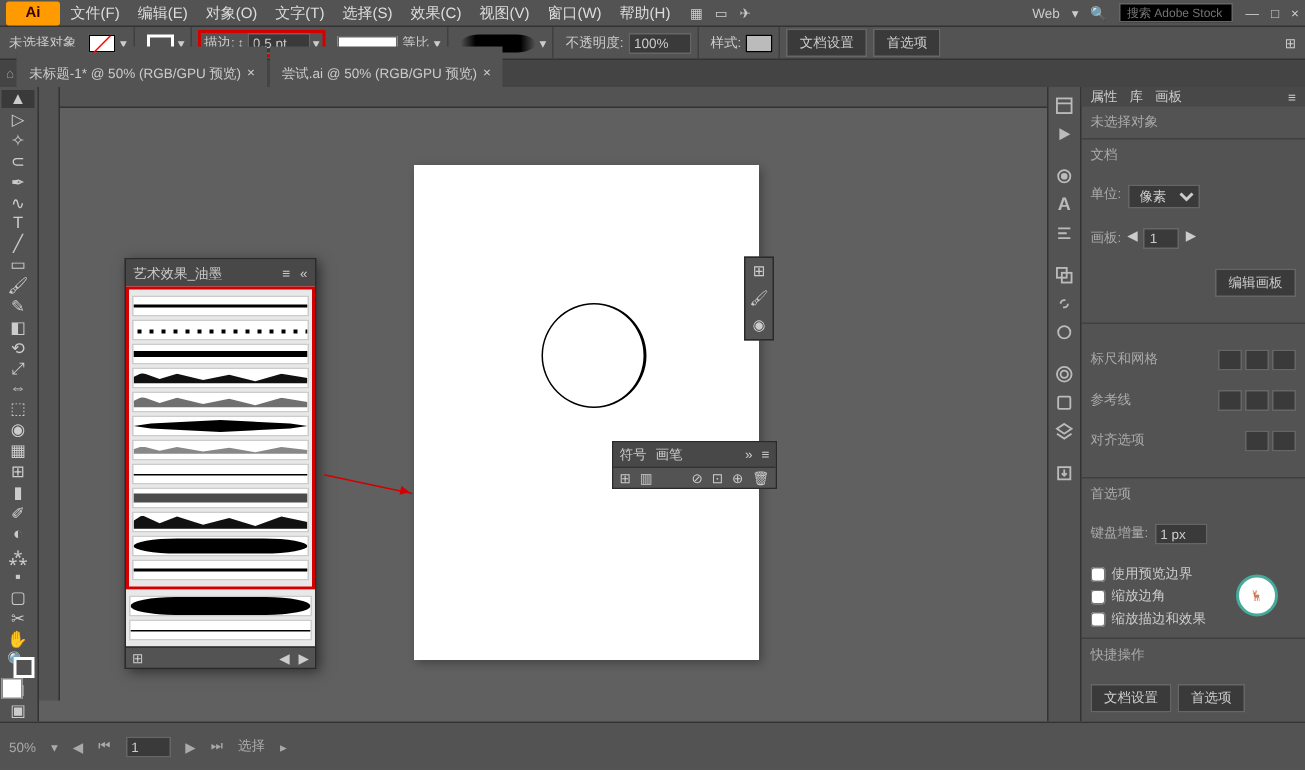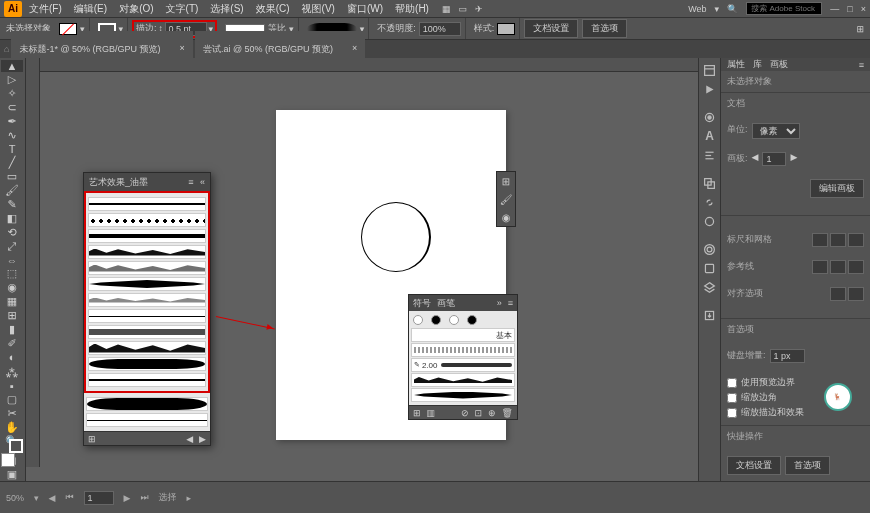--- a/index.html
+++ b/index.html
@@ -1,39 +1,39 @@
 <!DOCTYPE html>
 <html><head>
 <meta charset="utf-8">
 <style>
 * { margin:0; padding:0; box-sizing:border-box; font-family:"Microsoft YaHei",Arial,sans-serif; }
 body { width:870px; height:513px; background:#4a4a4a; overflow:hidden; font-size:9px; color:#ccc; }
 .app { width:100%; height:100%; display:flex; flex-direction:column; background:#535353; }
 
 
 .menubar { height:18px; background:#535353; display:flex; align-items:center; gap:2px; padding:0 4px; border-bottom:1px solid #333; }
-.app-icon { width:18px; height:16px; background:#ff9a00; color:#330000; display:flex; align-items:center; justify-content:center; font-weight:bold; font-size:10px; border-radius:2px; }
+.app-icon { width:36px; height:16px; background:#ff9a00; color:#330000; display:flex; align-items:center; justify-content:center; font-weight:bold; font-size:10px; border-radius:2px; }
 .menu-item { padding:2px 5px; font-size:10px; color:#ddd; cursor:pointer; }
 .win-controls { margin-left:auto; display:flex; gap:8px; align-items:center; }
 .search-stock { background:#000000; border:1px solid #666; padding:1px 4px; font-size:8px; color:#888; width:76px; }
 
 
 .ctrlbar { height:22px; background:#535353; display:flex; align-items:center; gap:4px; padding:0 6px; border-bottom:1px solid #333; }
 .ctrl-seg { display:flex; align-items:center; gap:3px; padding:0 4px; border-right:1px solid #404040; height:100%; }
 .ctrl-label { font-size:9px; color:#ccc; }
 .ctrl-input { background:#3a3a3a; border:1px solid #666; color:#ccc; font-size:9px; padding:1px 3px; width:42px; }
 .ctrl-swatch { width:18px; height:12px; background:#fff; border:1px solid #000; }
 .ctrl-swatch.none { background:#fff; position:relative; }
 .ctrl-swatch.none::after { content:""; position:absolute; left:0; top:50%; width:100%; height:1px; background:red; transform:rotate(-45deg); }
 .brush-preview { width:50px; height:12px; background:linear-gradient(90deg,transparent,#000 20%,#000 80%,transparent); border-radius:50%/100%; }
 .highlight-box { border:2px solid #d40000; padding:0 2px; display:flex; align-items:center; gap:2px; height:18px; }
 
 
 .tabbar { height:18px; background:#444; display:flex; align-items:center; padding:0 4px; gap:2px; }
-.tab { background:#535353; padding:12px 8px; font-size:9px; color:#ccc; display:flex; gap:19px; }
+.tab { background:#535353; padding:12px 8px; font-size:9px; color:#ccc; display:flex; gap:4px; }
 .tab .close { font-size:9px; }
 
 
 .main { flex:1; display:flex; position:relative; background:#4a4a4a; overflow:hidden; }
 .toolbox { width:26px; background:#535353; display:flex; flex-direction:column; gap:1px; padding:2px 1px; border-right:1px solid #333; }
 .tool { width:22px; height:18px; display:flex; align-items:center; justify-content:center; color:#ccc; font-size:11px; cursor:pointer; }
 .tool.sel { background:#3a3a3a; }
 .fill-stroke { margin-top:4px; position:relative; width:22px; height:22px; }
 .fill-sw { position:absolute; width:14px; height:14px; background:#fff; border:1px solid #888; top:0; left:0; }
 .stroke-sw { position:absolute; width:14px; height:14px; background:#535353; border:2px solid #fff; bottom:0; right:0; }
@@ -288,45 +288,20 @@
         <div class="side-ic">◉</div>
       </div>
 
       <div class="brushes-panel">
         <div class="bp-header">
           <span>符号</span>
           <span>画笔</span>
           <span style="margin-left:auto">»</span>
           <span>≡</span>
         </div>
-        <div class="bp-body">
-          <div class="bp-dots">
-            <div class="bp-dot"></div>
-            <div class="bp-dot fill"></div>
-            <div class="bp-dot"></div>
-            <div class="bp-dot fill"></div>
-          </div>
-          <div class="bp-row">
-              <span style="margin-left:auto">基本</span>
-            </div>
-          <div class="bp-row">
-              <div style="width:100%;height:6px;background:repeating-linear-gradient(90deg,#999 0 2px,transparent 2px 4px)"></div>
-            </div>
-          <div class="bp-row">
-              <span style="font-size:7px">✎</span>
-              <span style="margin-left:2px">2.00</span>
-              <div style="flex:1;height:4px;background:#333;margin-left:4px;border-radius:2px"></div>
-            </div>
-          <div class="bp-row">
-              <div class="bstroke rough" style="height:6px"></div>
-            </div>
-          <div class="bp-row">
-              <div class="bstroke taper" style="height:7px"></div>
-            </div>
-        </div>
         <div class="bp-foot">
           <span>⊞</span>
           <span>▥</span>
           <span style="margin-left:auto">⊘</span>
           <span>⊡</span>
           <span>⊕</span>
           <span>🗑</span>
         </div>
       </div>
     </div>

